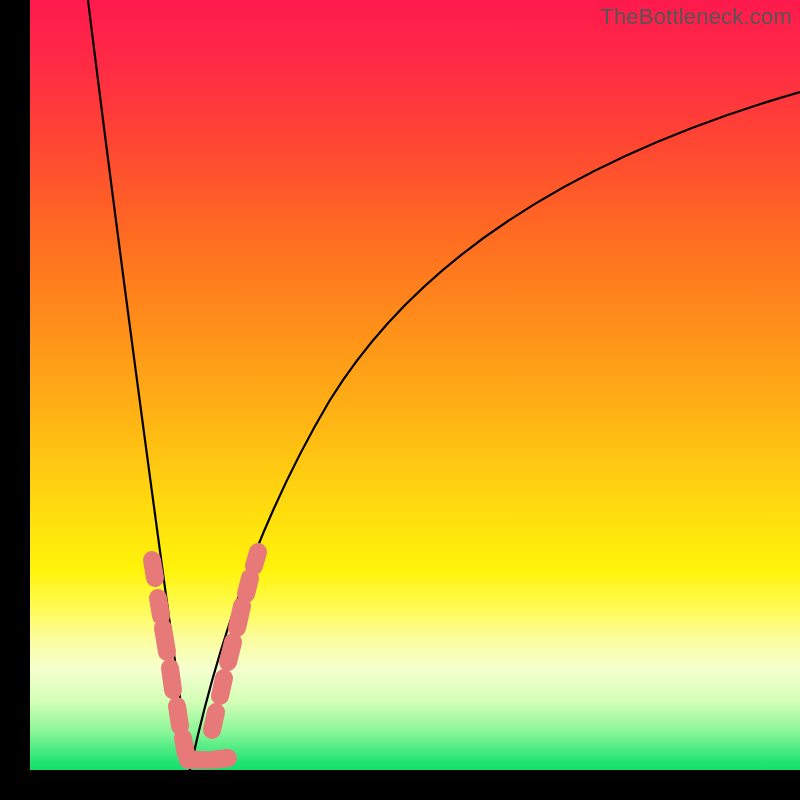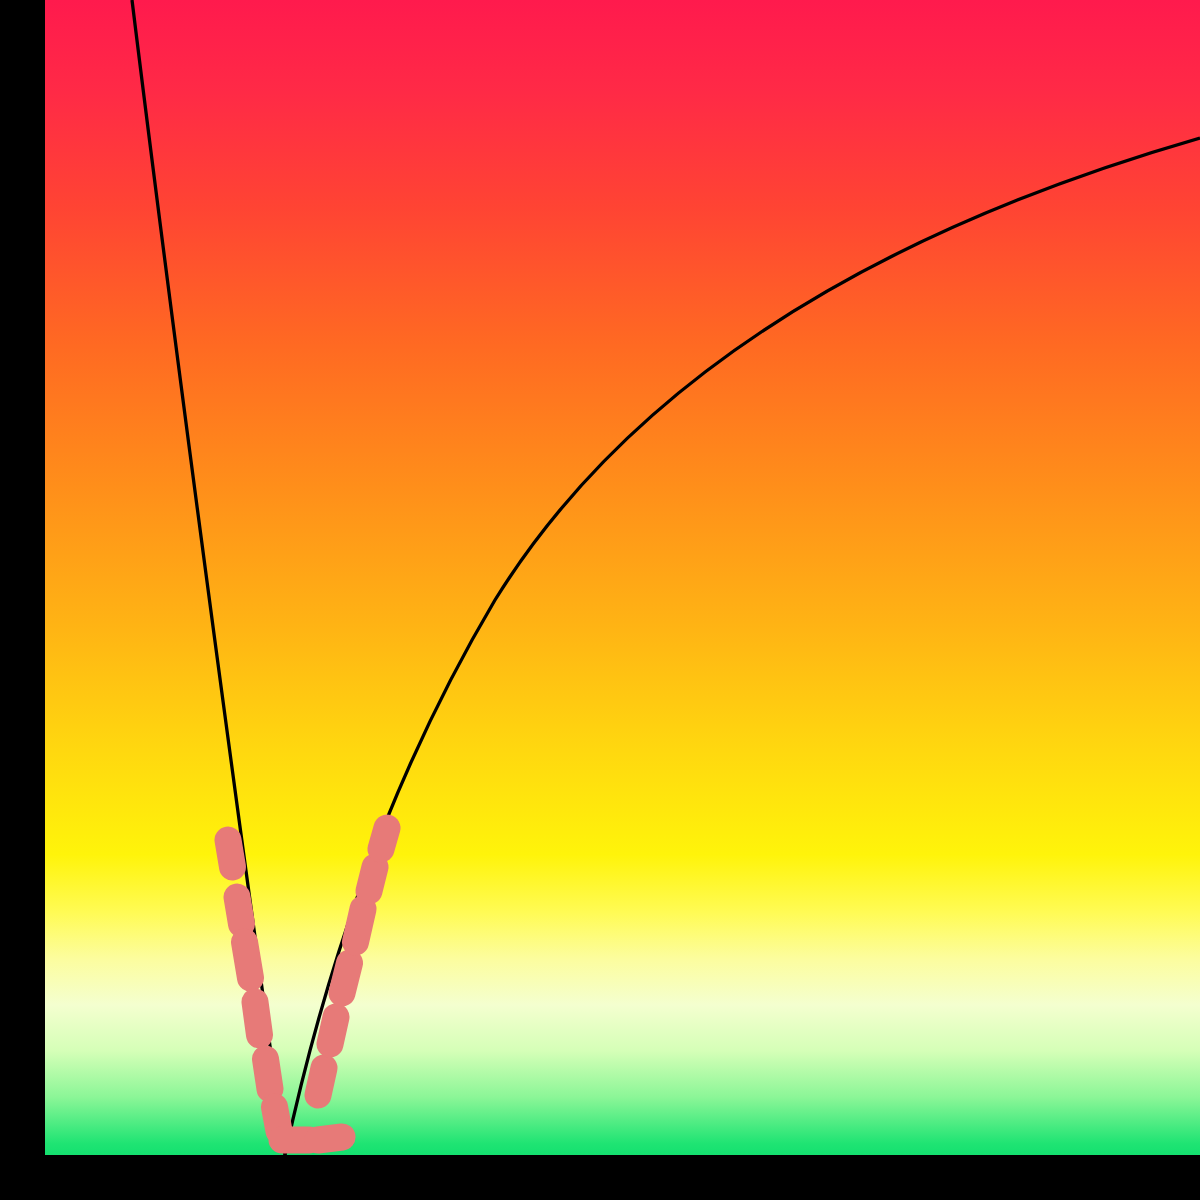--- a/index.html
+++ b/index.html
@@ -98,14 +98,15 @@
 
         <line x1="182" y1="730" x2="186" y2="712"></line>
         <line x1="190" y1="696" x2="194" y2="678"></line>
         <line x1="198" y1="662" x2="203" y2="642"></line>
         <line x1="207" y1="628" x2="212" y2="606"></line>
         <line x1="216" y1="594" x2="220" y2="578"></line>
         <line x1="224" y1="566" x2="228" y2="552"></line>
       </g>
     </svg>
 
+    <div class="watermark">TheBottleneck.com</div>
   </div>
 </div>
 
 </body></html>

